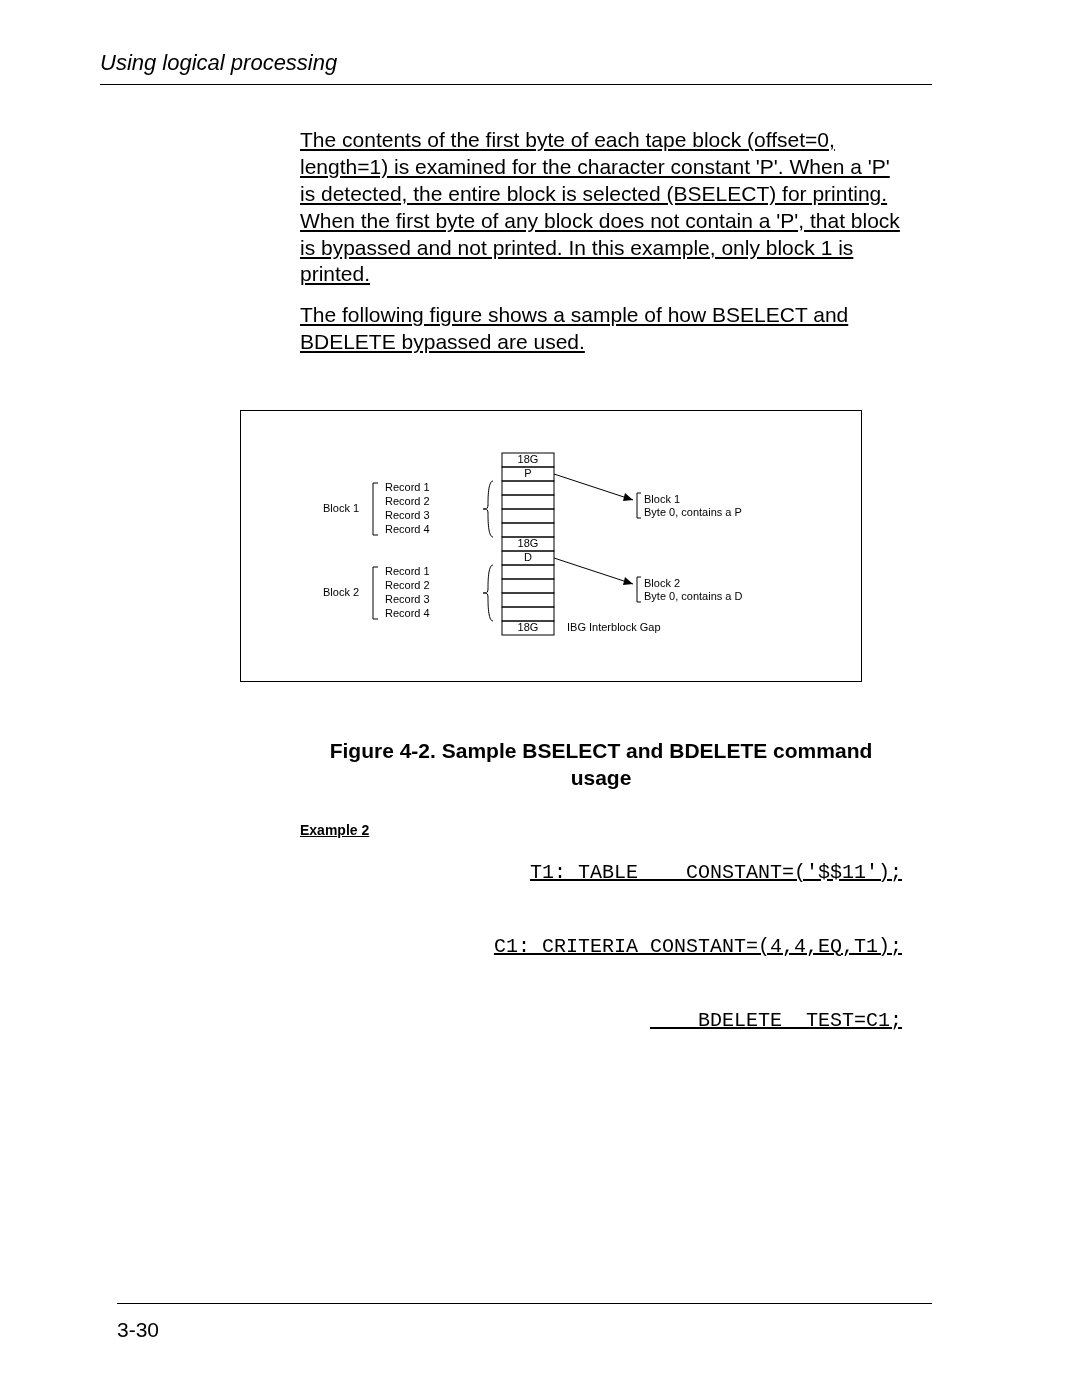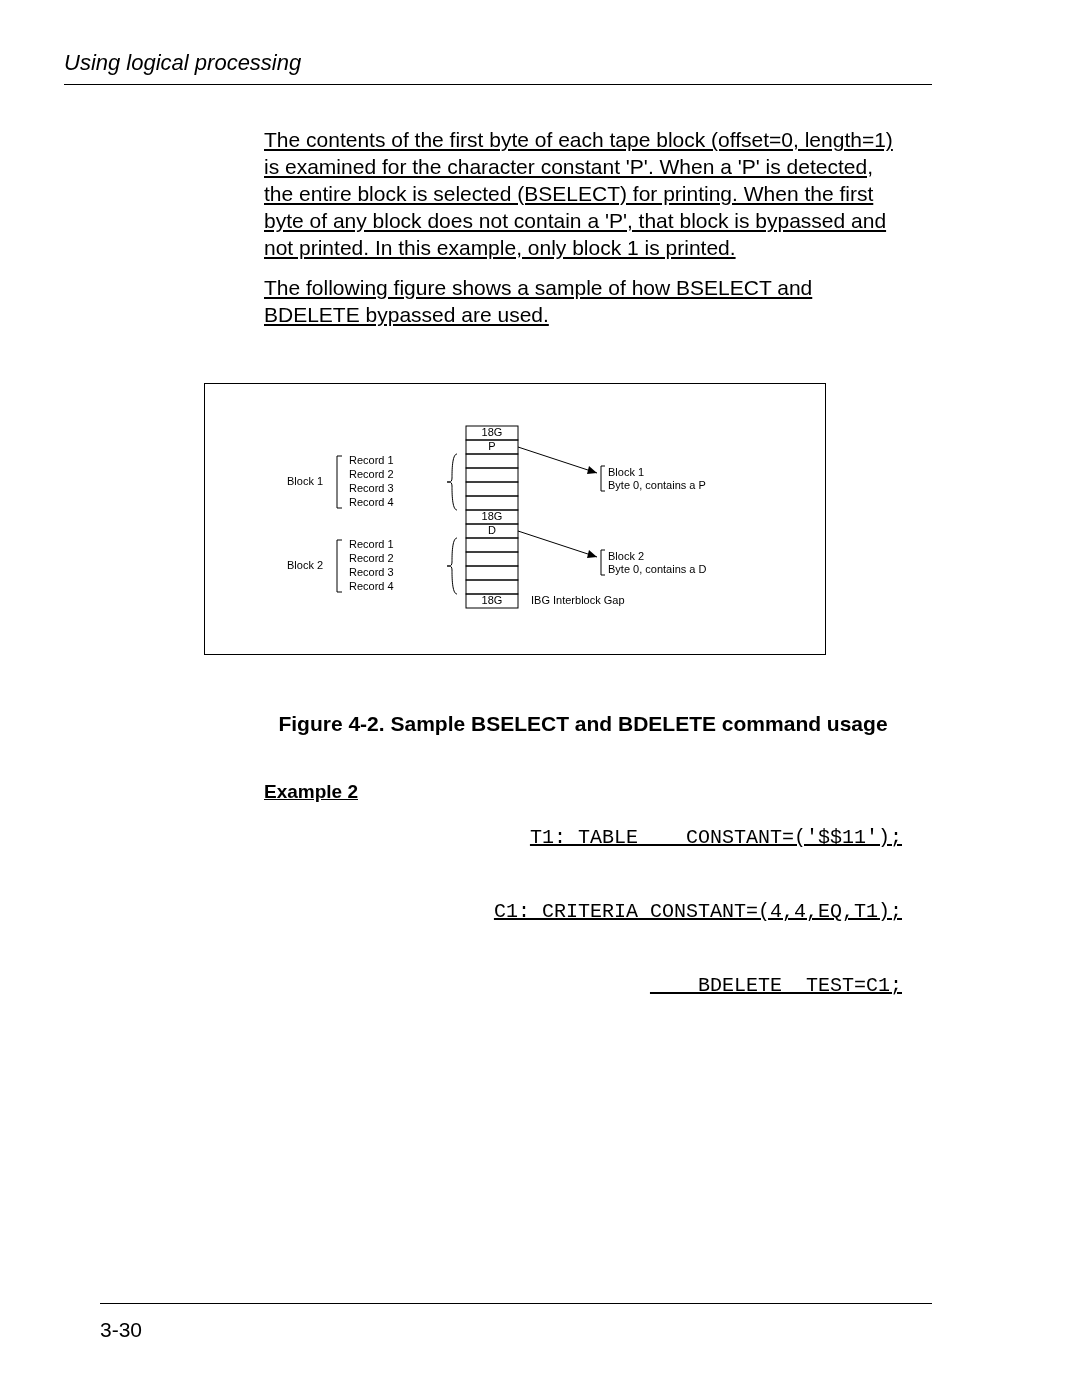--- a/index.html
+++ b/index.html
@@ -7,21 +7,21 @@
     padding: 0;
     background: #fff;
     font-family: Arial, Helvetica, sans-serif;
     color: #000;
   }
   .page {
     width: 1032px;
     height: 1397px;
     position: relative;
     box-sizing: border-box;
-    padding: 50px 100px 0 64px;
+    padding: 50px 100px 0 100px;
   }
   .header-title {
     font-size: 22px;
     font-style: italic;
     font-weight: 400;
     margin: 0 0 8px 0;
   }
   .header-rule {
     border: 0;
     border-top: 1.5px solid #000;
@@ -57,40 +57,40 @@
   .caption {
     font-size: 21px;
     font-weight: 700;
     text-align: center;
     margin-top: 55px;
     margin-left: 200px;
     margin-right: 30px;
     line-height: 1.3;
   }
   .example-heading {
-    font-size: 19px;
+    font-size: 14px;
     font-weight: 700;
-    margin-top: 44px;
+    margin-top: 30px;
   }
   .para3 {
     font-size: 21px;
     line-height: 1.28;
     margin-top: 10px;
   }
   .code-block {
     font-family: "Courier New", monospace;
     font-size: 20px;
     margin-top: 16px;
     white-space: pre;
     line-height: 1.85;
     text-align: right;
   }
   .footer {
     position: absolute;
-    left: 100px;
+    left: 117px;
     right: 100px;
     bottom: 55px;
   }
   .footer-rule {
     border: 0;
     border-top: 1.5px solid #000;
     margin: 0 0 14px 0;
   }
   .footer-row {
     display: flex;

